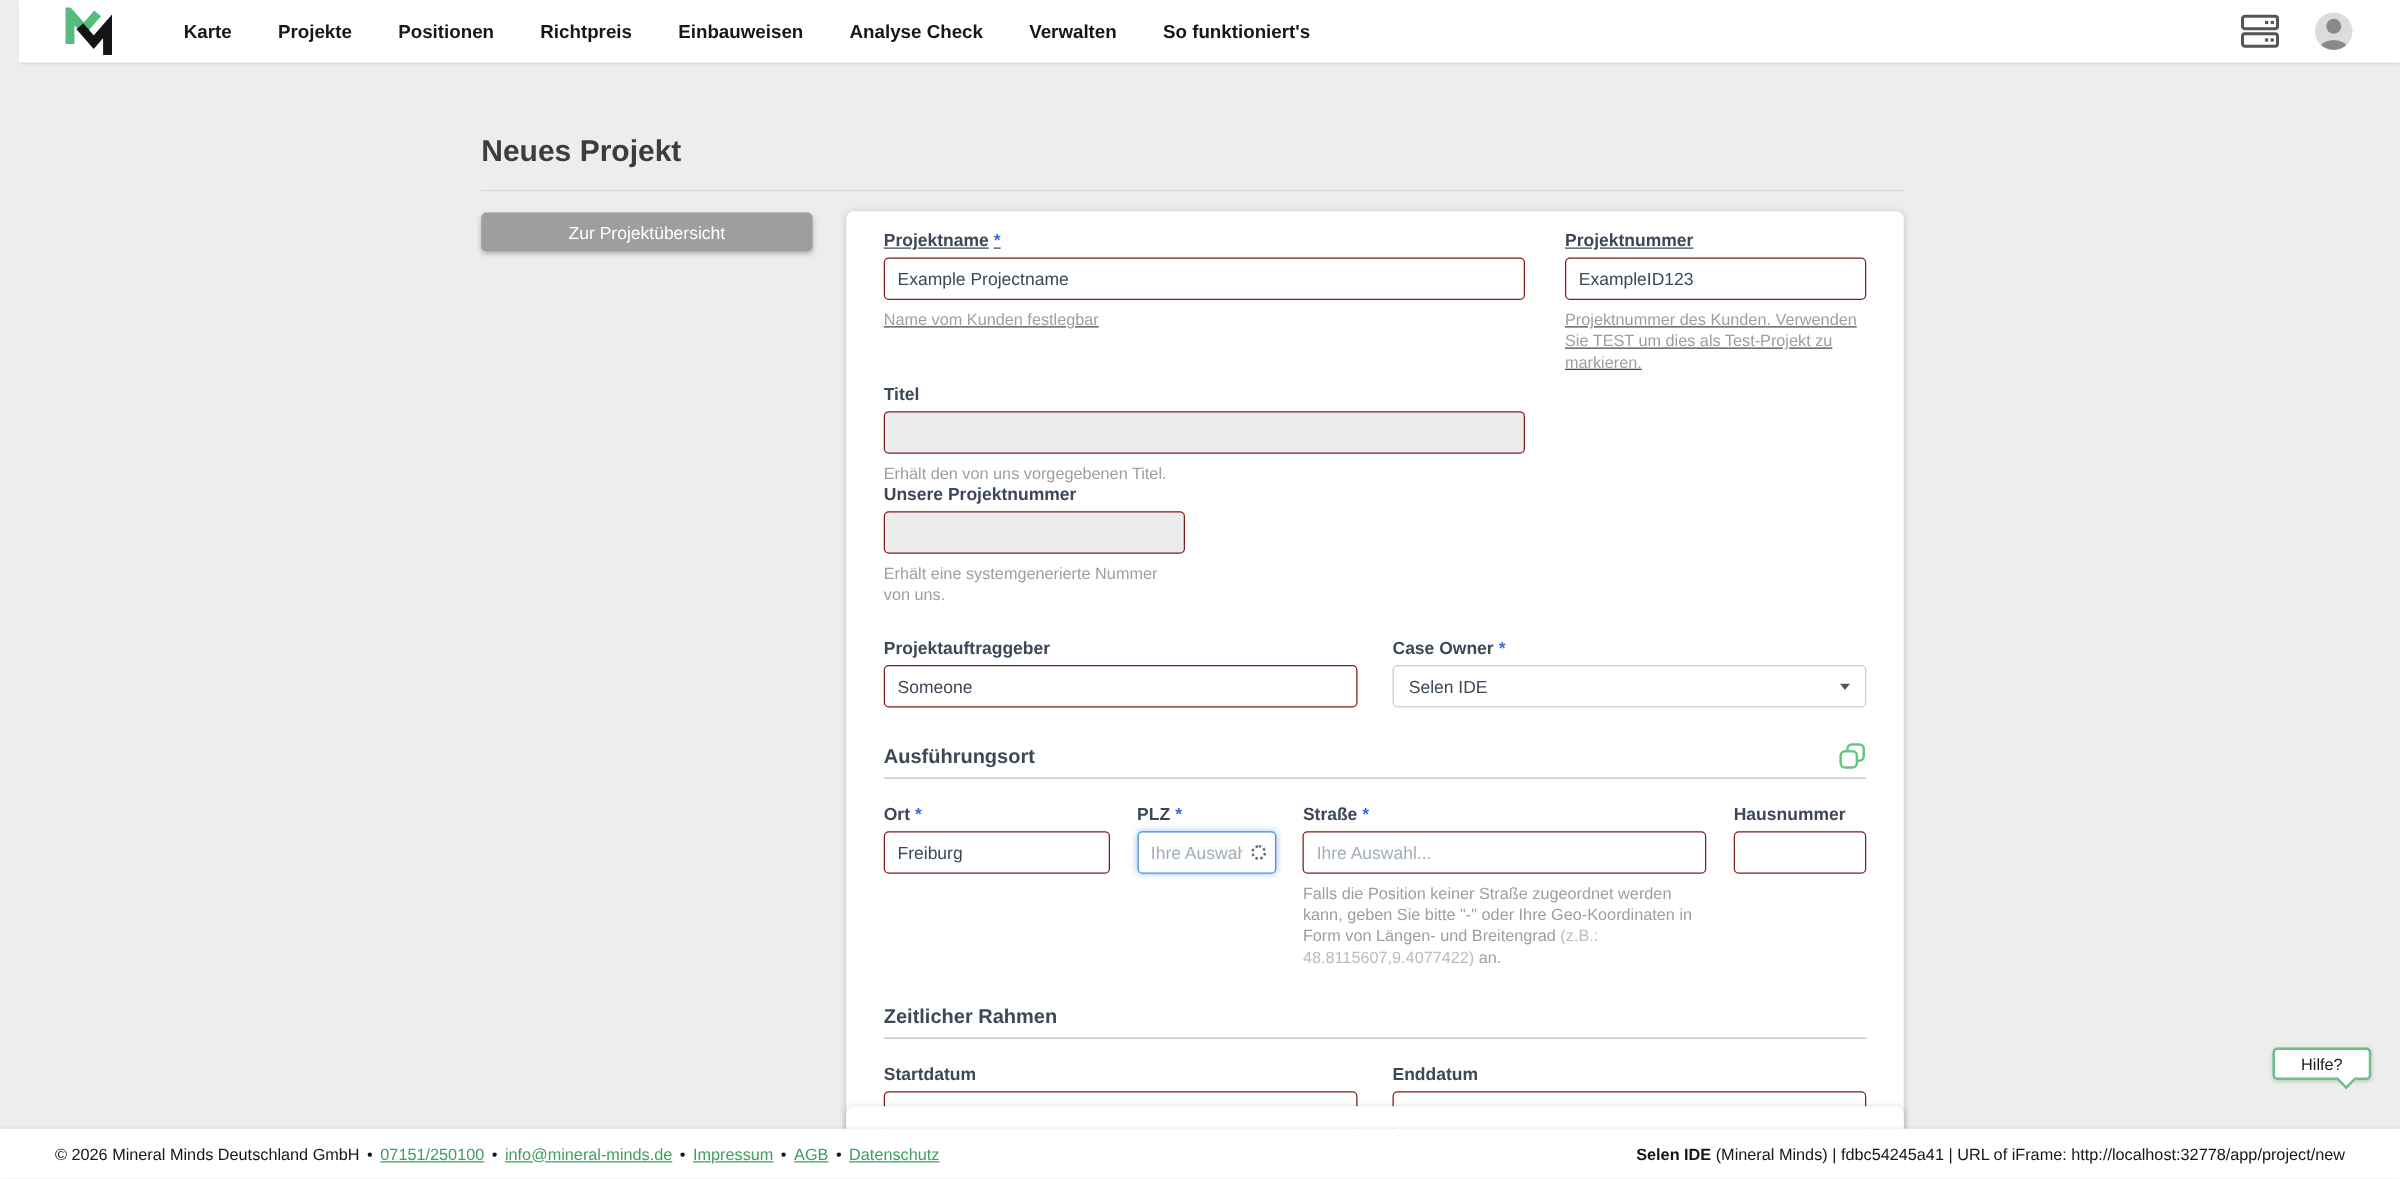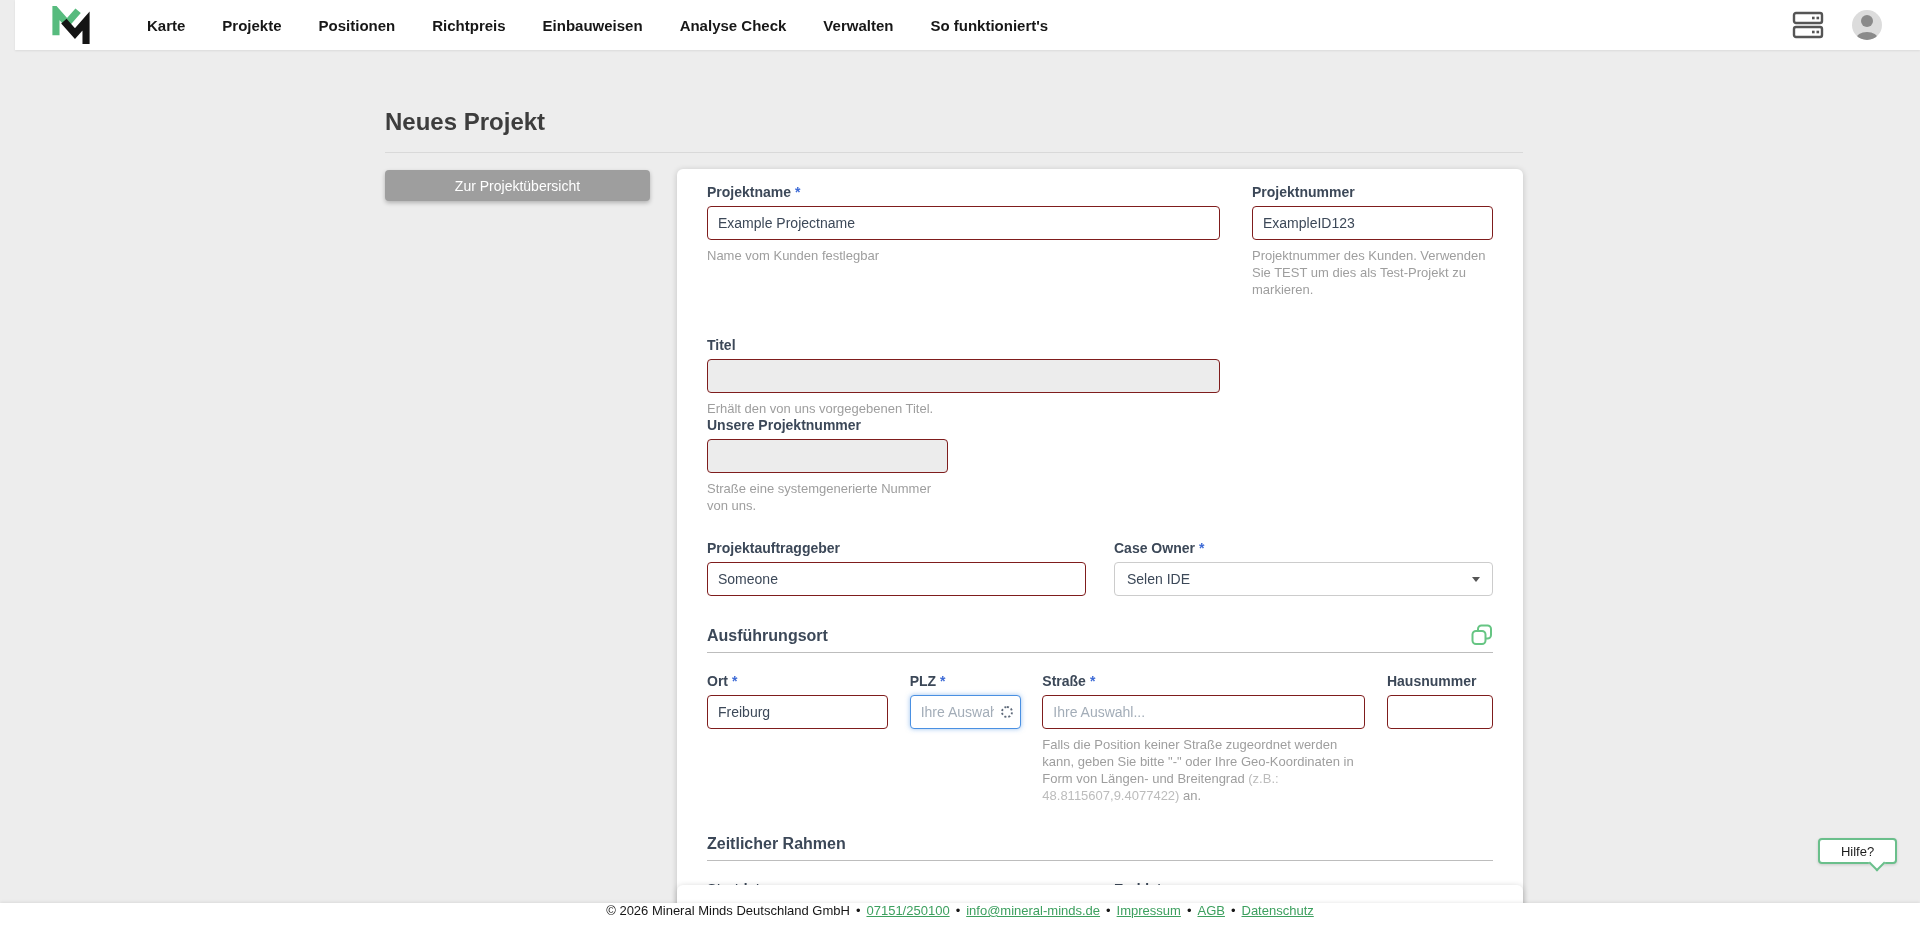--- a/index.html
+++ b/index.html
@@ -49,21 +49,21 @@
   .card {
     position: absolute; left: 677px; top: 119px; width: 846px;
     background: #fff; border-radius: 6px;
     box-shadow: 0 1px 6px rgba(0,0,0,0.18);
     padding: 15px 30px 18px 30px;
   }
   .card2 { position: absolute; left: 677px; top: 835px; width: 846px; height: 60px;
     background: #fff; border-radius: 6px; box-shadow: 0 1px 6px rgba(0,0,0,0.18); }
 
   .row { display: flex; justify-content: space-between; }
-  .mb1 { margin-bottom: 39px; }
+  .mb1 { margin-bottom: 9px; text-decoration: underline; }
   .mb2 { margin-bottom: 26px; flex-direction: column; }
   .mb3 { margin-bottom: 30px; }
   .mb4 { margin-bottom: 30px; }
 
   .w513 { width: 513px; } .w241 { width: 241px; } .w379 { width: 379px; }
   .w181 { width: 181px; } .w111 { width: 111px; } .w323 { width: 323px; } .w106 { width: 106px; }
 
   .field label {
     display: block; font-size: 14px; font-weight: 700; color: #3c4858;
     line-height: 16px; margin-bottom: 6px;
@@ -113,23 +113,22 @@
   .help-bubble::after {
     content: ""; position: absolute; right: 12px; bottom: -7px;
     width: 10px; height: 10px; background: #fff; transform: rotate(45deg);
     border-right: 2px solid #6abf8b; border-bottom: 2px solid #6abf8b;
   }
 
   
   .footer {
     position: absolute; bottom: 0; left: 0; right: 0; height: 40px;
     background: #fff; z-index: 40; display: flex; align-items: center;
-    justify-content: space-between; padding: 0 30px; font-size: 13px; color: #161616;
+    justify-content: space-between; padding: 0 44px; font-size: 13px; color: #161616;
     box-shadow: 0 -1px 3px rgba(0,0,0,0.08);
-    flex-direction: column;
   }
   .footer-left { display: flex; align-items: baseline; gap: 6px; white-space: nowrap; }
   .footer a { color: #3da05f; text-decoration: underline; cursor: pointer; }
   .sep { color: #161616; }
   .footer-right { white-space: nowrap; color: #161616; }
   .footer-right .bold { font-weight: 700; }
 </style>
 </head>
 <body>
 
@@ -191,21 +190,21 @@
 
     <div class="row mb2">
       <div class="field w513">
         <label><span>Titel</span></label>
         <input class="disabled" disabled="" value="" style="">
         <div class="hint">Erhält den von uns vorgegebenen Titel.</div>
       </div>
       <div class="field w241">
         <label><span>Unsere Projektnummer</span></label>
         <input class="disabled" disabled="" value="" style="">
-        <div class="hint">Straße eine systemgenerierte Nummer von uns.</div>
+        <div class="hint">Erhält eine systemgenerierte Nummer von uns.</div>
       </div>
     </div>
 
     <div class="row mb3">
       <div class="field w379">
         <label><span>Projektauftraggeber</span></label>
         <input value="Someone" style="">
       </div>
       <div class="field w379">
         <label><span>Case Owner</span><span class="req">*</span></label>
@@ -279,13 +278,16 @@
     <a>07151/250100</a>
     <span class="sep">•</span>
     <a>info@mineral-minds.de</a>
     <span class="sep">•</span>
     <a>Impressum</a>
     <span class="sep">•</span>
     <a>AGB</a>
     <span class="sep">•</span>
     <a>Datenschutz</a>
   </div>
+  <div class="footer-right">
+    <span class="bold">Selen IDE</span><span> (Mineral Minds) | fdbc54245a41 | URL of iFrame: http://localhost:32778/app/project/new</span>
+  </div>
 </footer>
 
 </body></html>

